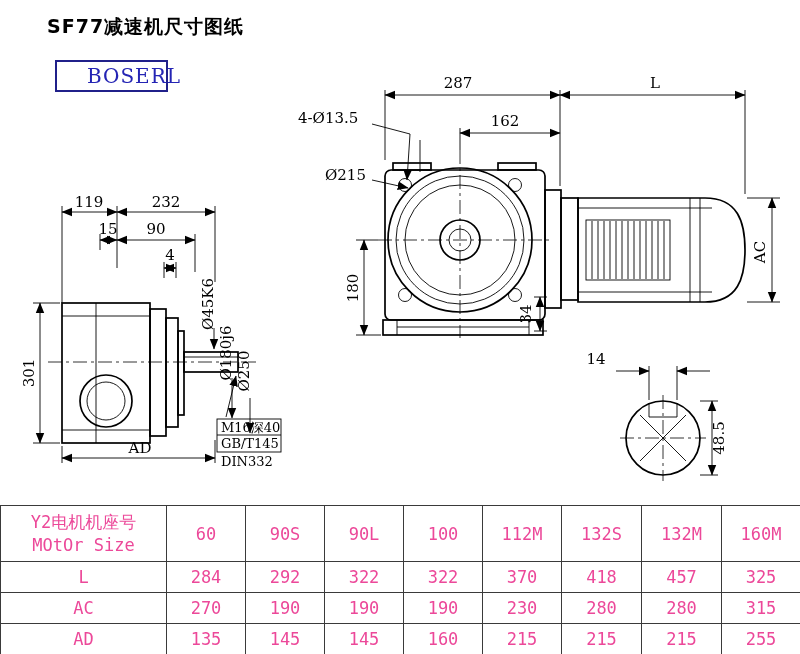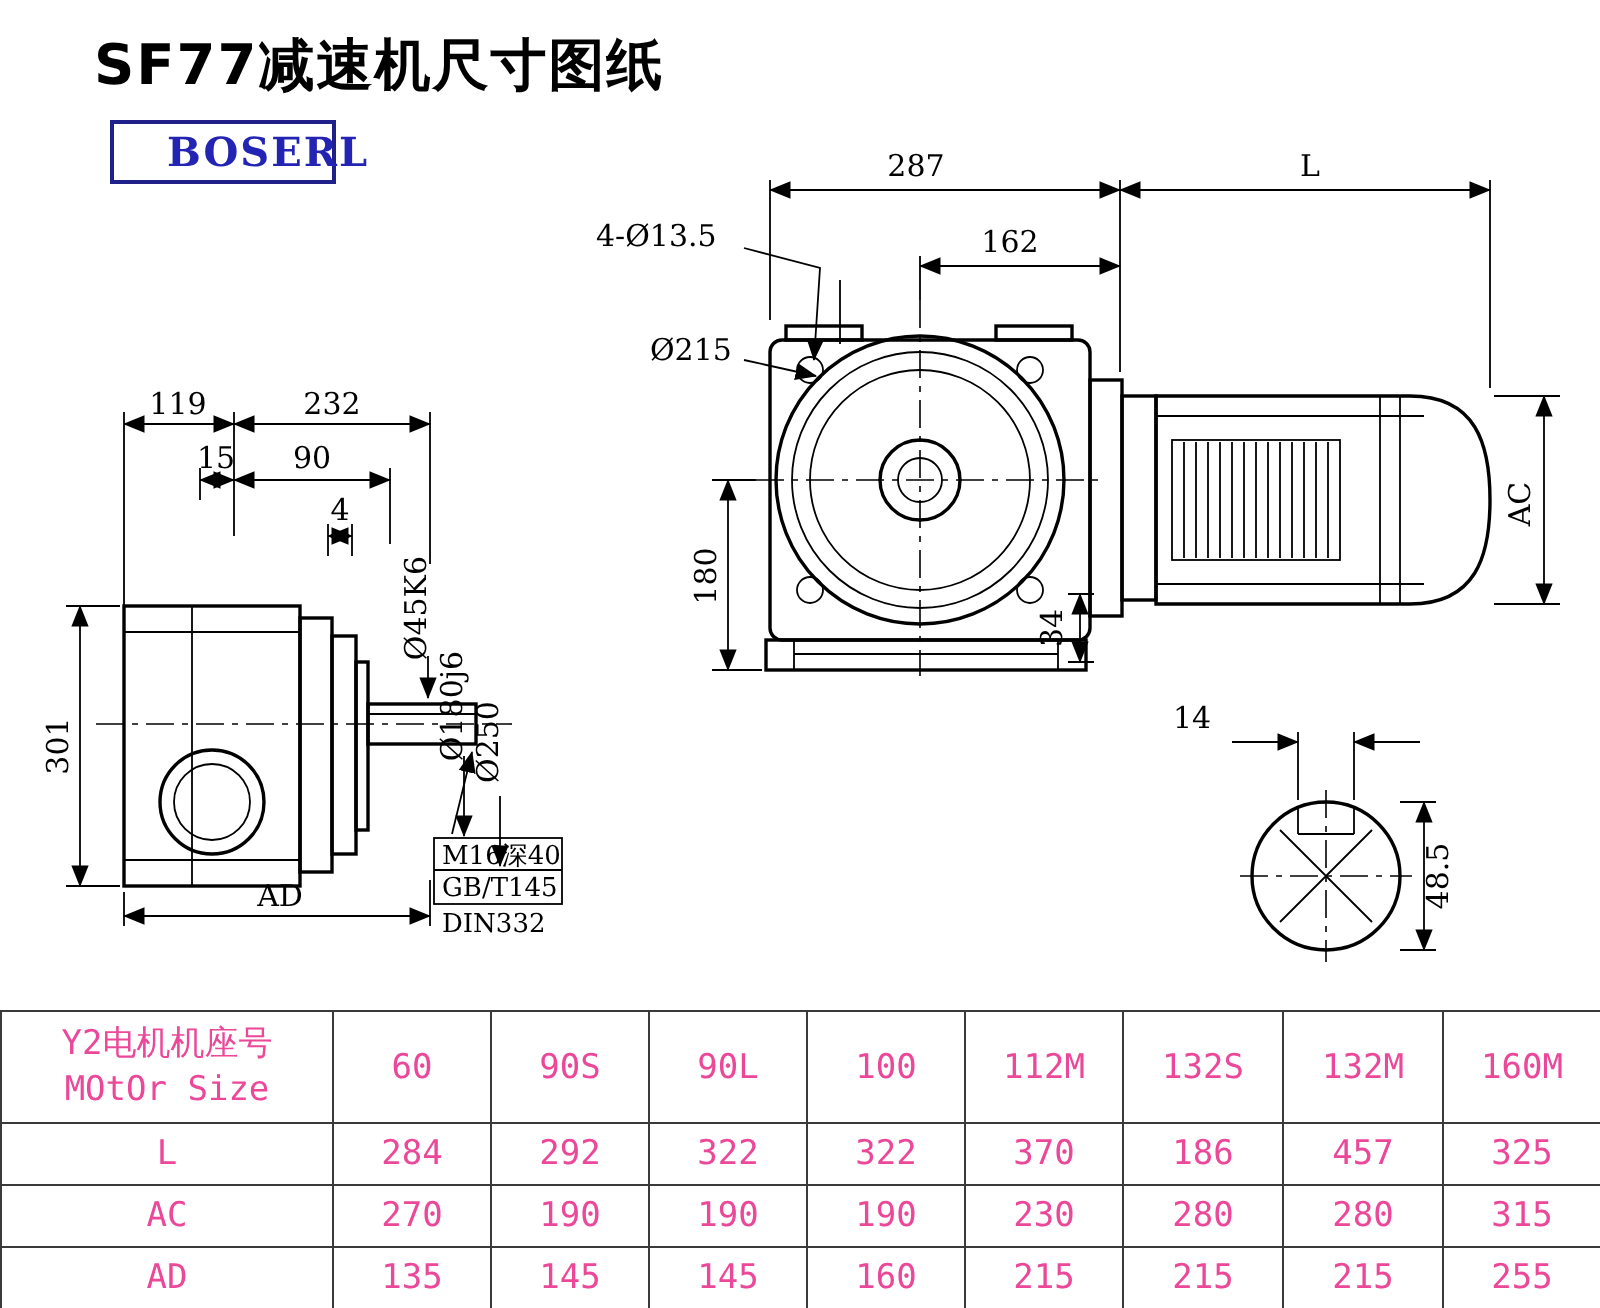--- a/index.html
+++ b/index.html
@@ -5,29 +5,29 @@
   * { margin:0; padding:0; box-sizing:border-box; }
   html,body { background:#fff; }
   body {
     width:800px; height:654px; position:relative; overflow:hidden;
     font-family:"DejaVu Sans", sans-serif; color:#000;
   }
   .page { position:absolute; left:0; top:0; width:800px; height:654px; background:#fff; }
 
   .title {
     position:absolute; left:47px; top:14px;
-    font-size:28px; font-weight:bold; letter-spacing:1px; color:#000;
+    font-size:19px; font-weight:bold; letter-spacing:1px; color:#000;
   }
   .logo-box {
     position:absolute; left:55px; top:60px; width:113px; height:32px;
     border:2px solid #20208a; display:flex; align-items:center; justify-content:center;
     background:#fff;
   }
   .logo-text {
-    font-family:"DejaVu Serif", serif; font-weight:bold; font-size:20px;
+    font-family:"DejaVu Serif", serif; font-weight:normal; font-size:20px;
     color:#2424b4; letter-spacing:1px;margin-left:45px;
   }
 
   svg.drawing { position:absolute; left:0; top:0; }
   .obj  { fill:none; stroke:#000; stroke-width:1.7; }
   .thin { fill:none; stroke:#000; stroke-width:0.9; }
   .cl   { fill:none; stroke:#000; stroke-width:0.8; stroke-dasharray:14 4 3 4; }
   .dim  { fill:none; stroke:#000; stroke-width:0.9; }
   text.t  { font-family:"DejaVu Serif","DejaVu Sans",serif; font-size:15px; fill:#000; text-anchor:middle; }
   text.ts { font-size:13px; text-anchor:start; }
@@ -205,21 +205,21 @@
         <td>132M</td>
         <td>160M</td>
       </tr>
       <tr class="row">
         <td>L</td>
         <td>284</td>
         <td>292</td>
         <td>322</td>
         <td>322</td>
         <td>370</td>
-        <td>186</td>
+        <td>418</td>
         <td>457</td>
         <td>325</td>
       </tr>
       <tr class="row">
         <td>AC</td>
         <td>270</td>
         <td>190</td>
         <td>190</td>
         <td>190</td>
         <td>230</td>

